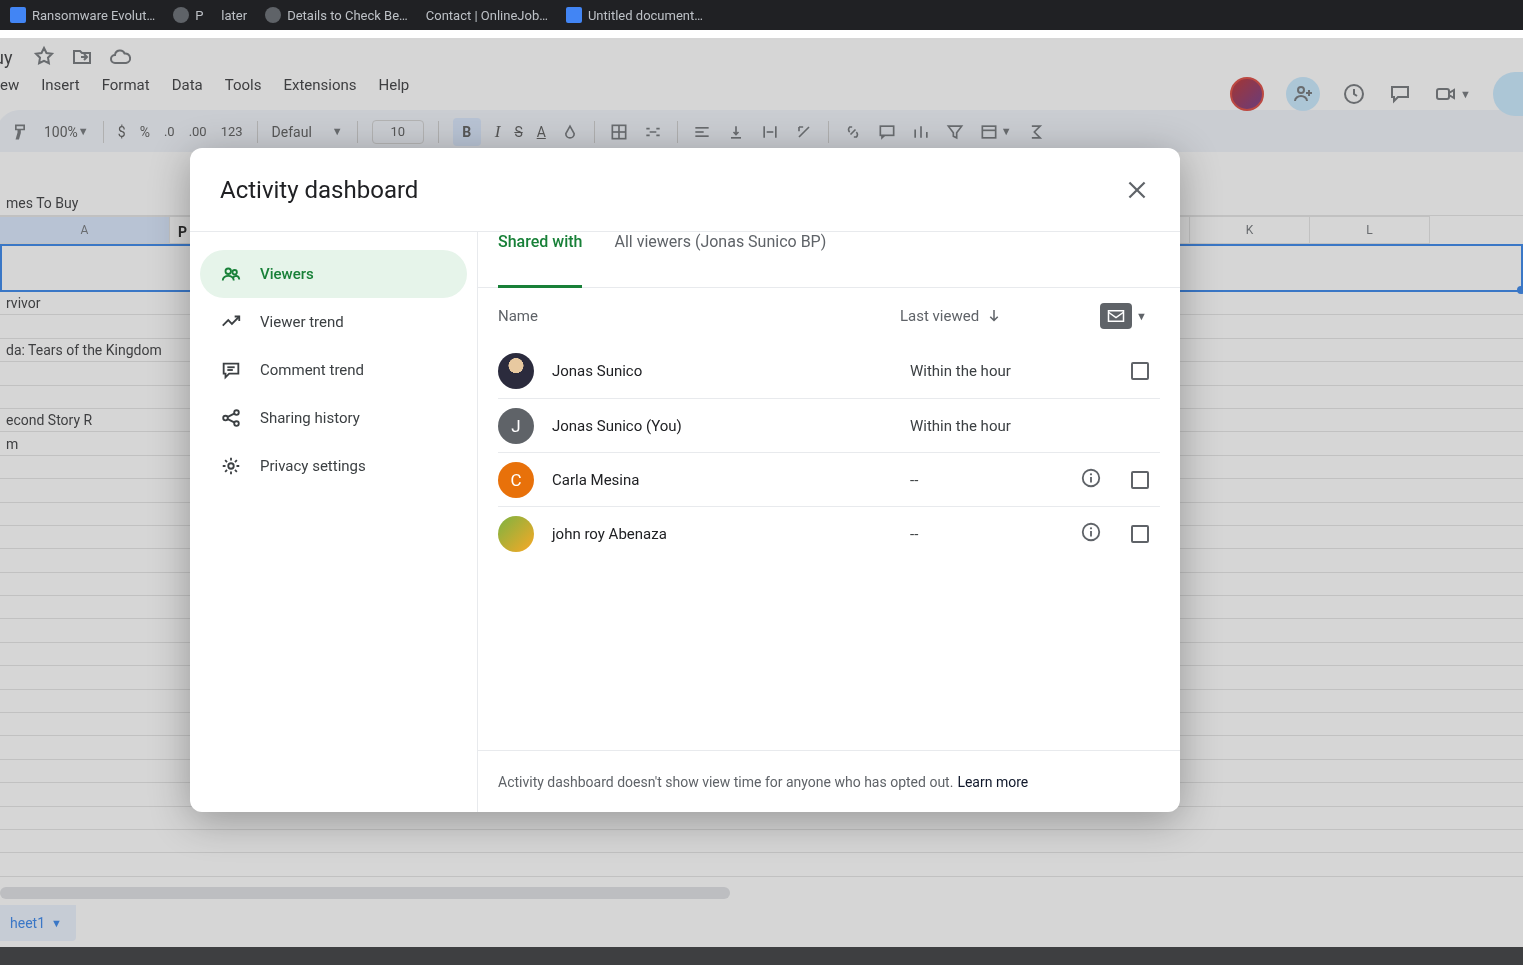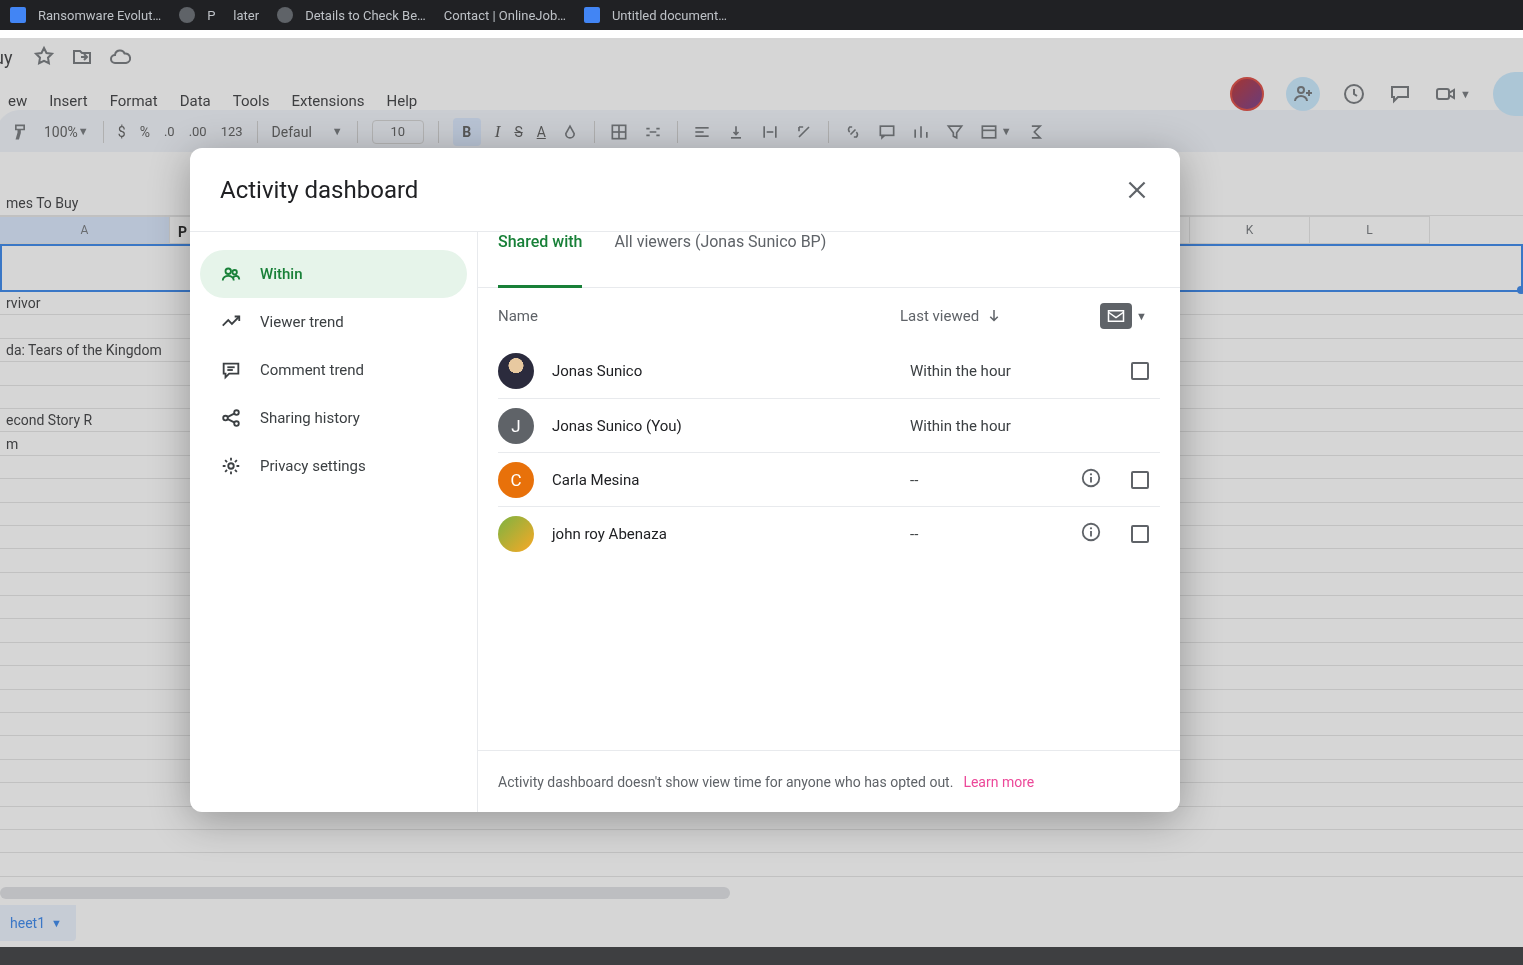--- a/index.html
+++ b/index.html
@@ -1,30 +1,30 @@
 <!DOCTYPE html>
 <html><head>
 <meta charset="utf-8">
 <style>
 * { margin:0; padding:0; box-sizing:border-box; font-family:"Google Sans",Roboto,Arial,sans-serif; }
 html,body { width:1523px; height:965px; overflow:hidden; background:#fff; }
 
 .tabstrip { height:30px; background:#202124; color:#bdc1c6; display:flex; align-items:center; font-size:13px; padding-left:10px; gap:18px; }
-.tabstrip .tab { display:flex; align-items:center; gap:12px; white-space:nowrap; }
+.tabstrip .tab { display:flex; align-items:center; gap:6px; white-space:nowrap; }
 .tabstrip .tab .icon { width:16px; height:16px; background:#4285f4; border-radius:2px; }
 .tabstrip .tab .icon.grey { background:#5f6368; border-radius:50%; }
 
 .app { position:relative; height:935px; background:#fff; }
 .titlebar { height:38px; display:flex; align-items:center; padding-left:0; gap:12px; margin-top:8px; }
 .doc-title { font-size:18px; color:#202124; margin-left:-6px; }
 .title-icons { display:flex; gap:14px; color:#5f6368; margin-left:8px; }
 .title-right { position:absolute; right:20px; top:34px; display:flex; align-items:center; gap:22px; color:#444; }
 .avatar-small { width:34px; height:34px; border-radius:50%; background:linear-gradient(135deg,#b31412,#5f1d7a); border:2px solid #d93025; }
 .share-pill { width:34px; height:34px; border-radius:50%; background:#c2e7ff; display:flex; align-items:center; justify-content:center; }
-.menus { height:34px; display:flex; align-items:flex-end; gap:22px; padding-left:8px; font-size:15px; color:#202124; }
+.menus { height:34px; display:flex; align-items:flex-start; gap:22px; padding-left:0; font-size:15px; color:#202124; }
 .toolbar { height:42px; background:#edf2fa; border-radius:24px 0 0 0; margin-left:-4px; display:flex; align-items:center; gap:14px; padding:0 14px; color:#444; font-size:14px; border-top:1px solid #edf2fa;}
 .toolbar .sep { width:1px; height:22px; background:#c7c7c7; }
 .toolbar .zoom { display:flex; align-items:center; gap:0; }
 .toolbar .bold { background:#d3e3fd; width:28px; height:28px; border-radius:4px; display:flex; align-items:center; justify-content:center; font-weight:700; }
 .toolbar svg { width:20px; height:20px; }
 .sheet { position:absolute; left:0; top:152px; width:100%; }
 .col-head { height:28px; display:flex; }
 .col-head .hcell { border:1px solid #e1e1e1; border-left:none; display:flex; align-items:center; justify-content:center; font-size:12px; color:#5f6368; background:#fff; }
 .col-head .hcell.sel { background:#d3e3fd; }
 .rows .rcell { height:23.4px; border-bottom:1px solid #e1e1e1; display:flex; align-items:center; padding-left:6px; font-size:14px; color:#202124; }
@@ -51,21 +51,21 @@
 .thead .c-last { width:200px; display:flex; align-items:center; gap:6px; }
 .thead .c-mail { width:60px; display:flex; align-items:center; gap:4px; color:#5f6368; }
 .row { height:54px; display:flex; align-items:center; border-top:1px solid #e8eaed; }
 .row .av { width:36px; height:36px; border-radius:50%; margin-right:18px; background:#888; display:flex; align-items:center; justify-content:center; color:#fff; font-size:17px; }
 .row .nm { flex:1; font-size:15px; color:#202124; }
 .row .lv { width:170px; font-size:15px; color:#3c4043; }
 .row .inf { width:40px; color:#5f6368; }
 .row .chk { width:40px; display:flex; justify-content:center; }
 .chkbox { width:18px; height:18px; border:2px solid #5f6368; border-radius:2px; }
 .foot { height:62px; border-top:1px solid #e8eaed; display:flex; align-items:center; padding:0 20px; font-size:14px; color:#5f6368; }
-.foot a { color:#ec4899; text-decoration:none; margin-left:10px; }
+.foot a { color:#0f172a; text-decoration:none; margin-left:4px; }
 
 .bottombar { position:absolute; left:0; bottom:30px; height:40px; width:100%; display:flex; align-items:center; }
 .hscroll { height:12px; width:730px; background:#dadce0; border-radius:6px; position:absolute; bottom:74px; left:0;}
 .sheet-tab { background:#e8f0fe; height:36px; padding:0 14px; display:flex; align-items:center; gap:6px; font-size:14px; color:#1a73e8; border-radius:0 0 4px 4px; margin-left:-4px;}
 .verybottom { position:absolute; bottom:0; left:0; right:0; height:26px; background:#202124; }
 .vi { width:24px; height:24px; }
 .vi path, .vi line, .vi rect, .vi circle, .vi polyline { stroke:#5f6368; stroke-width:2; fill:none; }
 .close-x { cursor:pointer; color:#5f6368; }
 .mail-ic { width:32px; height:26px; background:#5f6368; border-radius:4px; display:flex; align-items:center; justify-content:center; }
 </style>
@@ -317,21 +317,21 @@
         </svg>
     </div>
     <div class="dialog-body">
       <div class="side">
         <div class="item active">
           <svg viewBox="0 0 24 24">
               <circle cx="9" cy="9" r="3" fill="none" stroke="#188038" stroke-width="2"></circle>
               <circle cx="16" cy="10" r="2.4" fill="none" stroke="#188038" stroke-width="2"></circle>
               <path d="M3 19c0-3 3-5 6-5s6 2 6 5M14 17c.5-2 2-3 4-3 2 .5 3 2 3 4" fill="none" stroke="#188038" stroke-width="2"></path>
             </svg>
-          <span>Within</span>
+          <span>Viewers</span>
         </div>
         <div class="item">
           <svg viewBox="0 0 24 24">
               <polyline points="3 16 9 10 13 14 21 6" fill="none" stroke="#3c4043" stroke-width="2"></polyline>
               <polyline points="16 6 21 6 21 11" fill="none" stroke="#3c4043" stroke-width="2"></polyline>
             </svg>
           <span>Viewer trend</span>
         </div>
         <div class="item">
           <svg viewBox="0 0 24 24">

